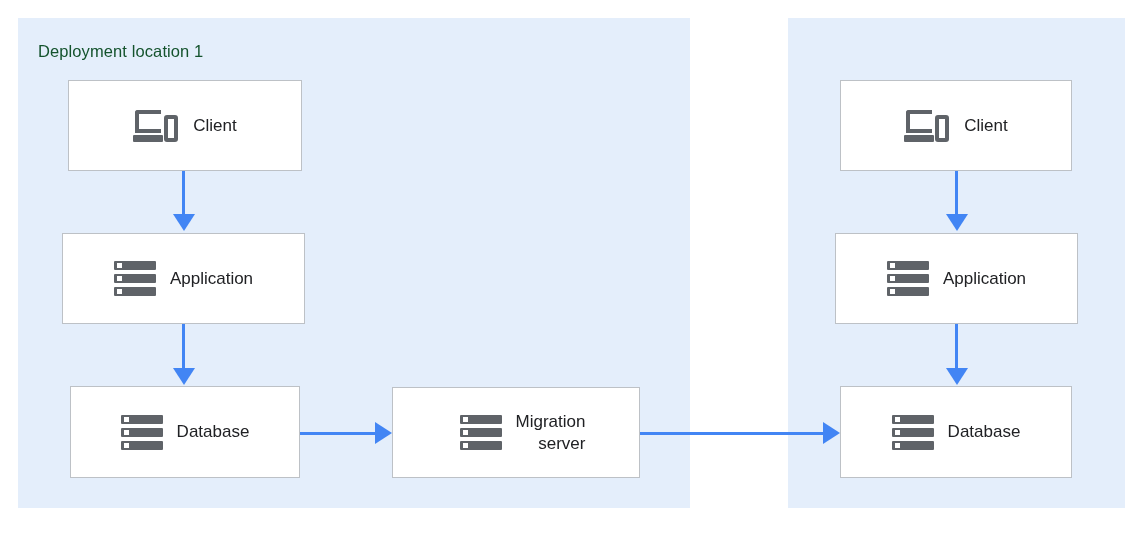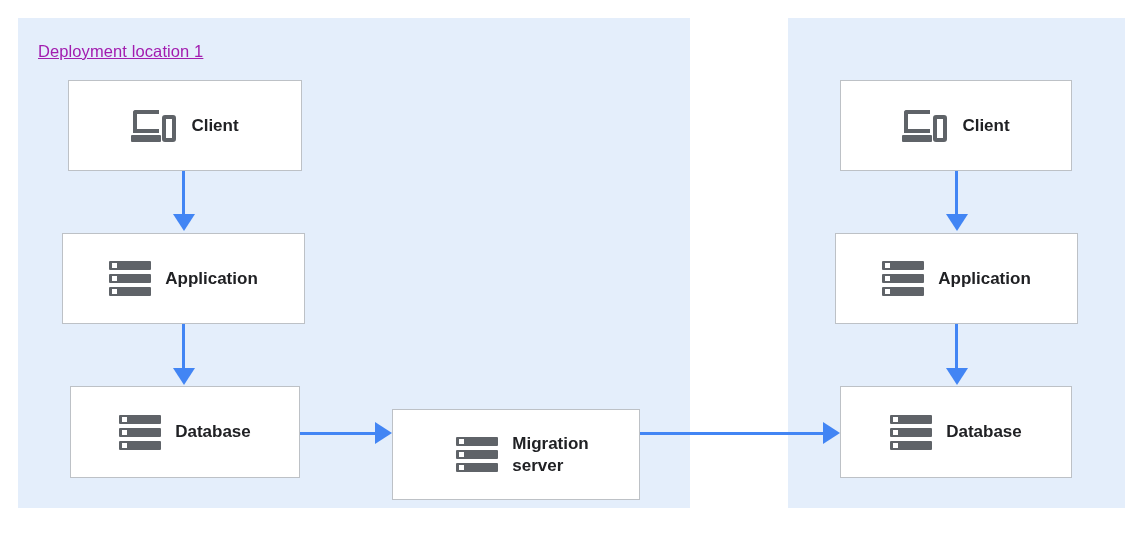--- a/index.html
+++ b/index.html
@@ -17,42 +17,40 @@
     background: #ffffff;
     overflow: hidden;
   }
   .zone {
     position: absolute;
     background: #e4eefb;
   }
   .zone-title {
     position: absolute;
     font-size: 16.5px;
-    color: #a21caf;
+    color: #14532d;
     white-space: nowrap;
     letter-spacing: 0.1px;
-    text-decoration: underline;
   }
   .node {
     position: absolute;
     background: #ffffff;
     border: 1px solid #bdc1c6;
     box-sizing: border-box;
     display: flex;
     align-items: center;
     justify-content: center;
     gap: 14px;
   }
   .node-label {
     font-size: 17px;
     color: #202124;
     line-height: 1.28;
     white-space: pre-line;
-    text-align: left;
-    font-weight: bold;
+    text-align: right;
   }
   .icon-wrap {
     flex: 0 0 auto;
     display: flex;
     align-items: center;
     justify-content: center;
   }
   
   .server-icon {
     width: 42px;
@@ -176,21 +174,21 @@
     <span class="icon-wrap">
       <span class="server-icon">
         <span class="server-bar"></span>
         <span class="server-bar"></span>
         <span class="server-bar"></span>
       </span>
     </span>
     <span class="node-label">Database</span>
   </div>
 
-  <div class="node" style="left:392px; top:409px; width:248px; height:91px;padding-left:13px;">
+  <div class="node" style="left:392px; top:387px; width:248px; height:91px;padding-left:13px;">
     <span class="icon-wrap">
       <span class="server-icon">
         <span class="server-bar"></span>
         <span class="server-bar"></span>
         <span class="server-bar"></span>
       </span>
     </span>
     <span class="node-label">Migration
 server</span>
   </div>

